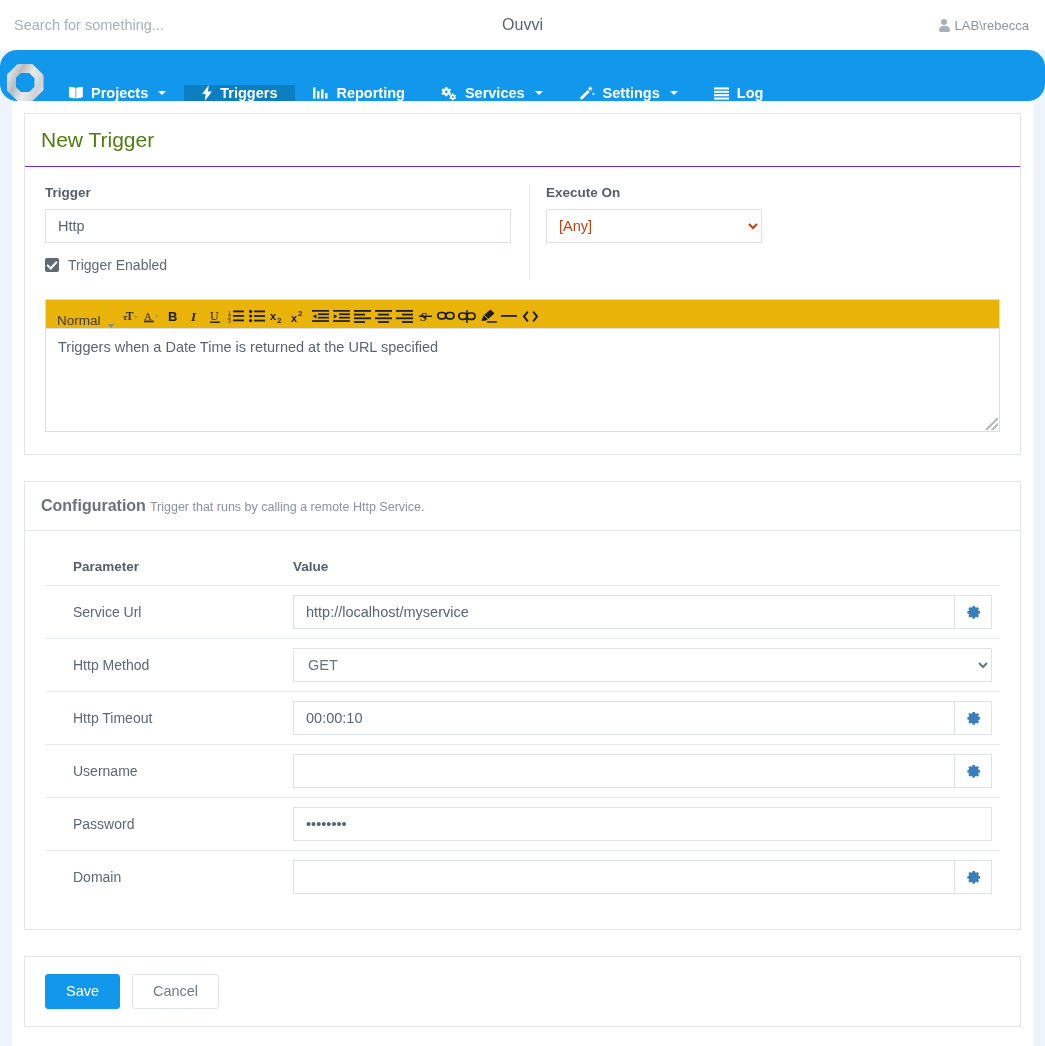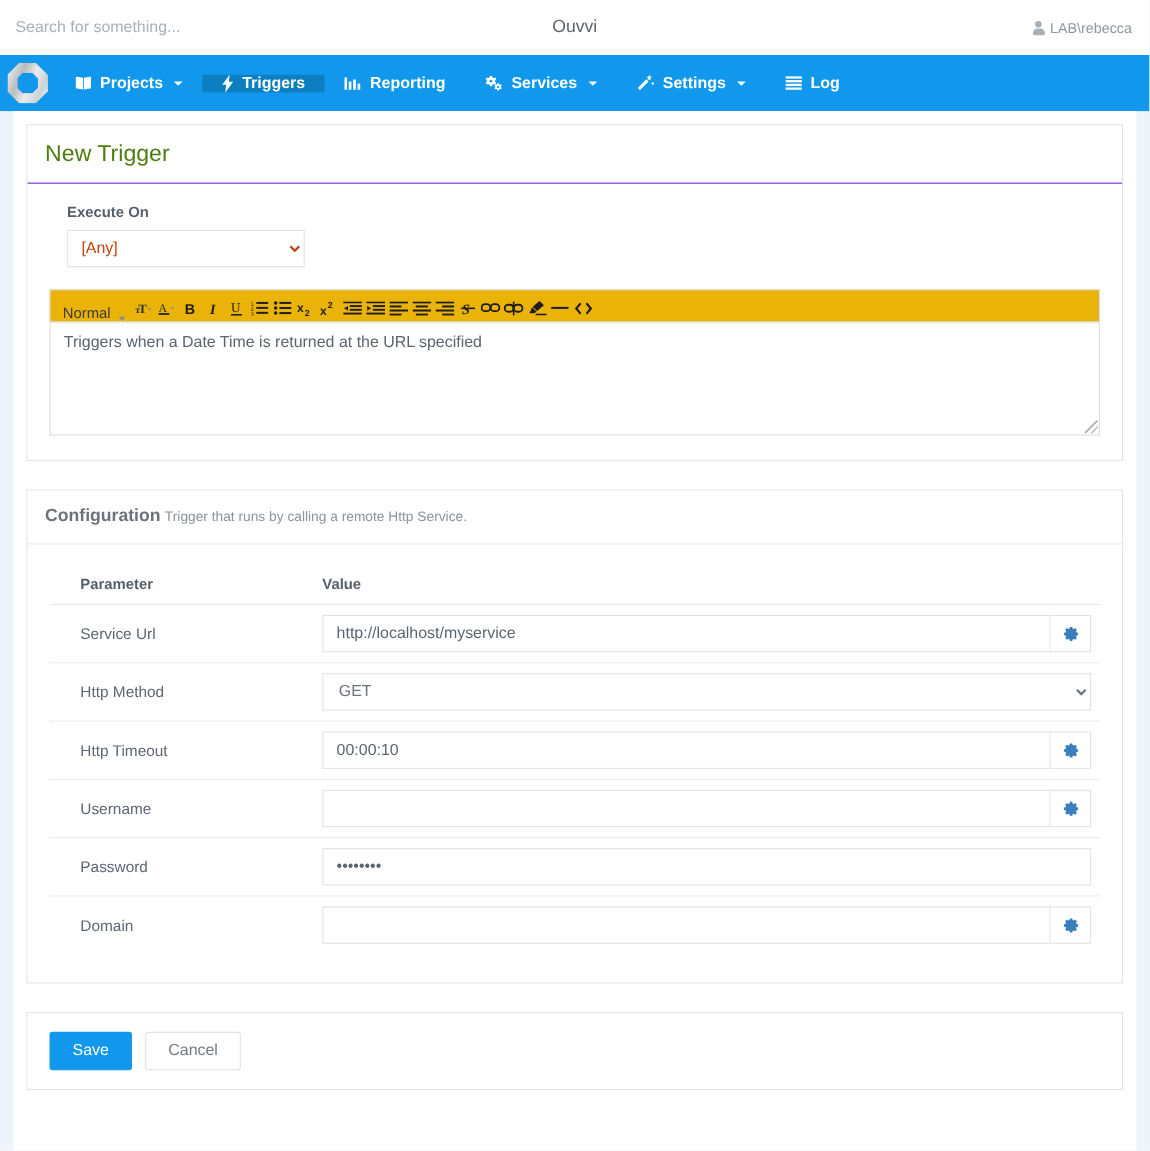--- a/index.html
+++ b/index.html
@@ -59,21 +59,22 @@
   .user-icon::after {
     content: ""; position: absolute; top: 7px; left: 0;
     width: 11px; height: 6px; border-radius: 5px 5px 2px 2px; background: #a8b0b7;
   }
 
   
   .navbar {
     height: 51px;
     background: #1198ec;
     display: flex;
-    align-items: center;
+    align-items: flex-end;
+    border-radius: 17px;
   }
   .logo-wrap {
     width: 50px;
     display: flex; align-items: center; justify-content: center;
     flex: 0 0 50px;
   }
   .logo {
     width: 37px; height: 37px;
     position: relative;
     background: linear-gradient(115deg,#f7f7f7 0%, #b9bcbe 32%, #e9eaeb 55%, #cfd2d4 78%, #f2f2f2 100%);
@@ -390,20 +391,28 @@
   </div>
 </div>
 
 <div class="content">
 
   <div class="panel">
     <div class="panel-head">New Trigger</div>
     <div class="panel-body">
 
       <div class="form-row">
+        <div class="col-left">
+          <label class="fld">Trigger</label>
+          <input class="txt" type="text" value="Http" style="">
+          <div class="chk-row">
+            <span class="chk"></span>
+            <span>Trigger Enabled</span>
+          </div>
+        </div>
         <div class="col-right">
           <label class="fld">Execute On</label>
           <select class="sel">
             <option>[Any]</option>
           </select>
         </div>
       </div>
 
       <div class="editor">
         <div class="ed-toolbar">

